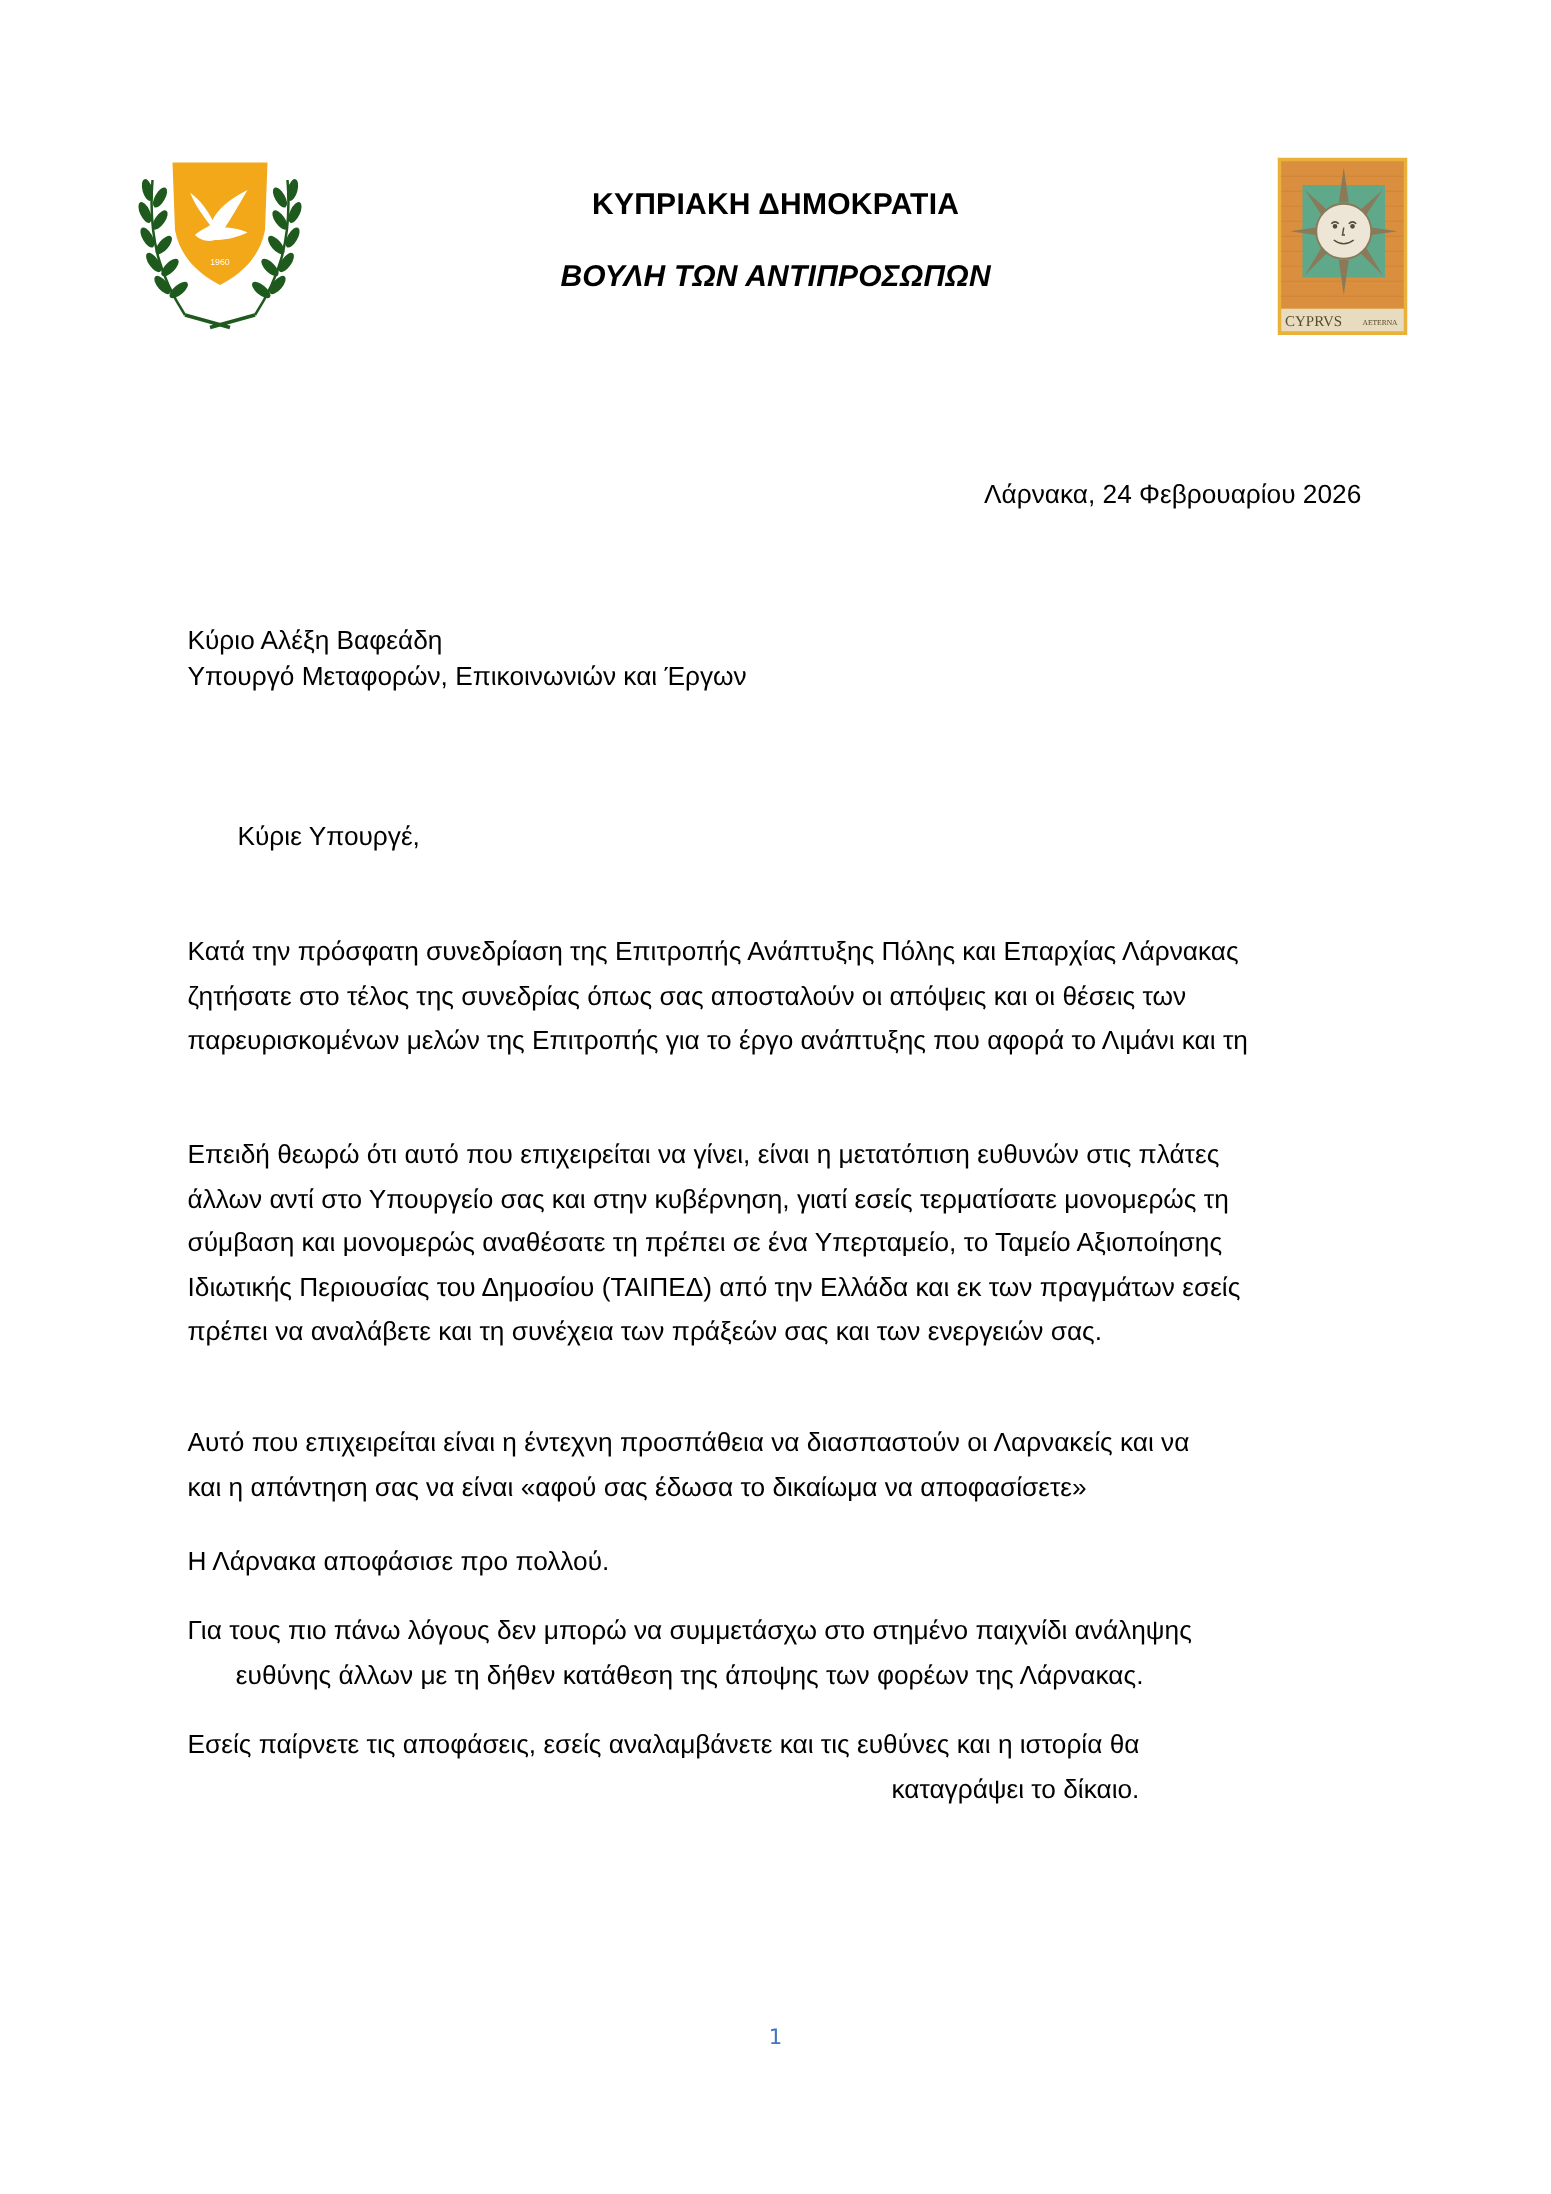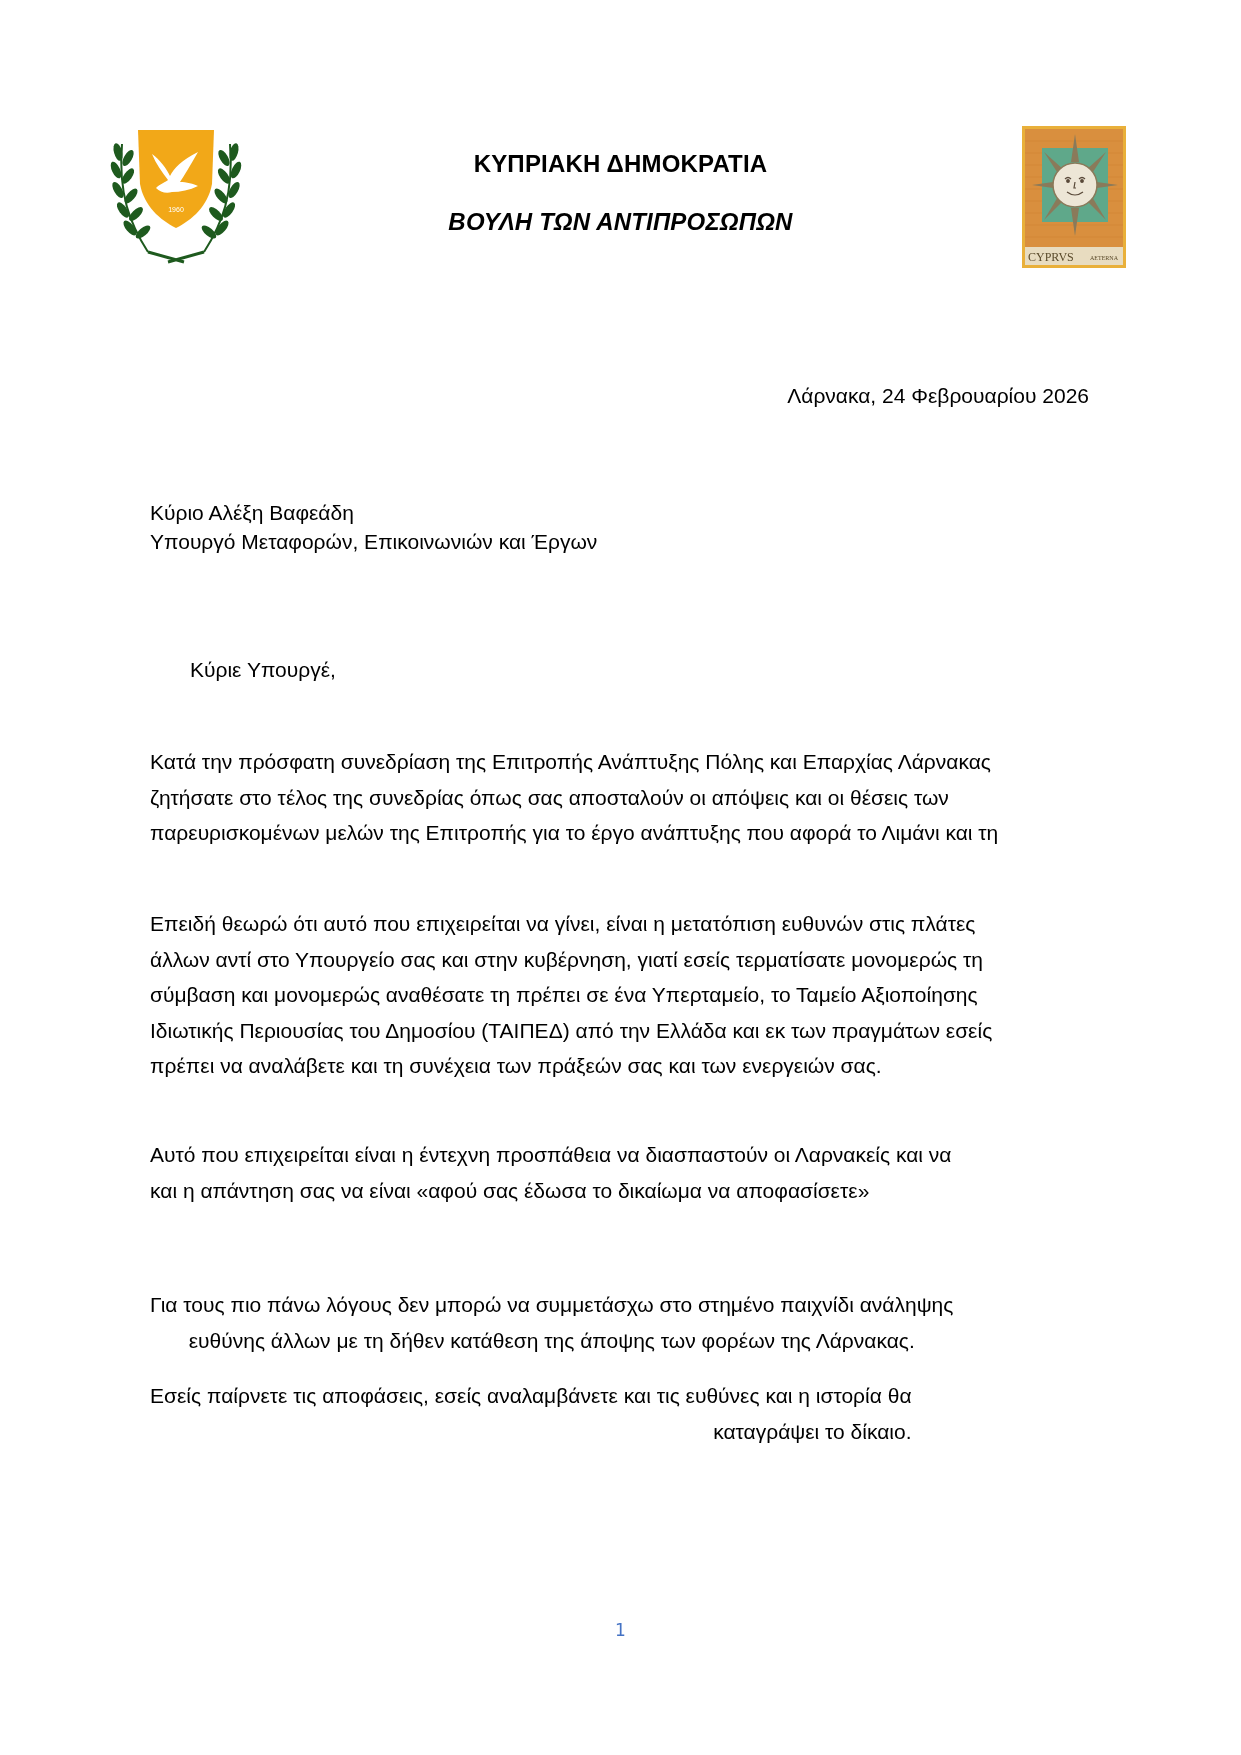--- a/index.html
+++ b/index.html
@@ -141,20 +141,23 @@
     <span class="line">σύμβαση και μονομερώς αναθέσατε τη πρέπει σε ένα Υπερταμείο, το Ταμείο Αξιοποίησης</span>
     <span class="line">Ιδιωτικής Περιουσίας του Δημοσίου (ΤΑΙΠΕΔ) από την Ελλάδα και εκ των πραγμάτων εσείς</span>
     <span class="line">πρέπει να αναλάβετε και τη συνέχεια των πράξεών σας και των ενεργειών σας.</span>
   </div>
 
   <div class="para p3">
     <span class="line">Αυτό που επιχειρείται είναι η έντεχνη προσπάθεια να διασπαστούν οι Λαρνακείς και να</span>
     <span class="line">και η απάντηση σας να είναι «αφού σας έδωσα το δικαίωμα να αποφασίσετε»</span>
   </div>
 
+  <div class="para p4">
+    <span class="line">Η Λάρνακα αποφάσισε προ πολλού.</span>
+  </div>
 
   <div class="para p5">
     <span class="line">Για τους πιο πάνω λόγους δεν μπορώ να συμμετάσχω στο στημένο παιχνίδι ανάληψης</span>
     <span class="line">ευθύνης άλλων με τη δήθεν κατάθεση της άποψης των φορέων της Λάρνακας.</span>
   </div>
 
   <div class="para p6">
     <span class="line">Εσείς παίρνετε τις αποφάσεις, εσείς αναλαμβάνετε και τις ευθύνες και η ιστορία θα</span>
     <span class="line">καταγράψει το δίκαιο.</span>
   </div>

